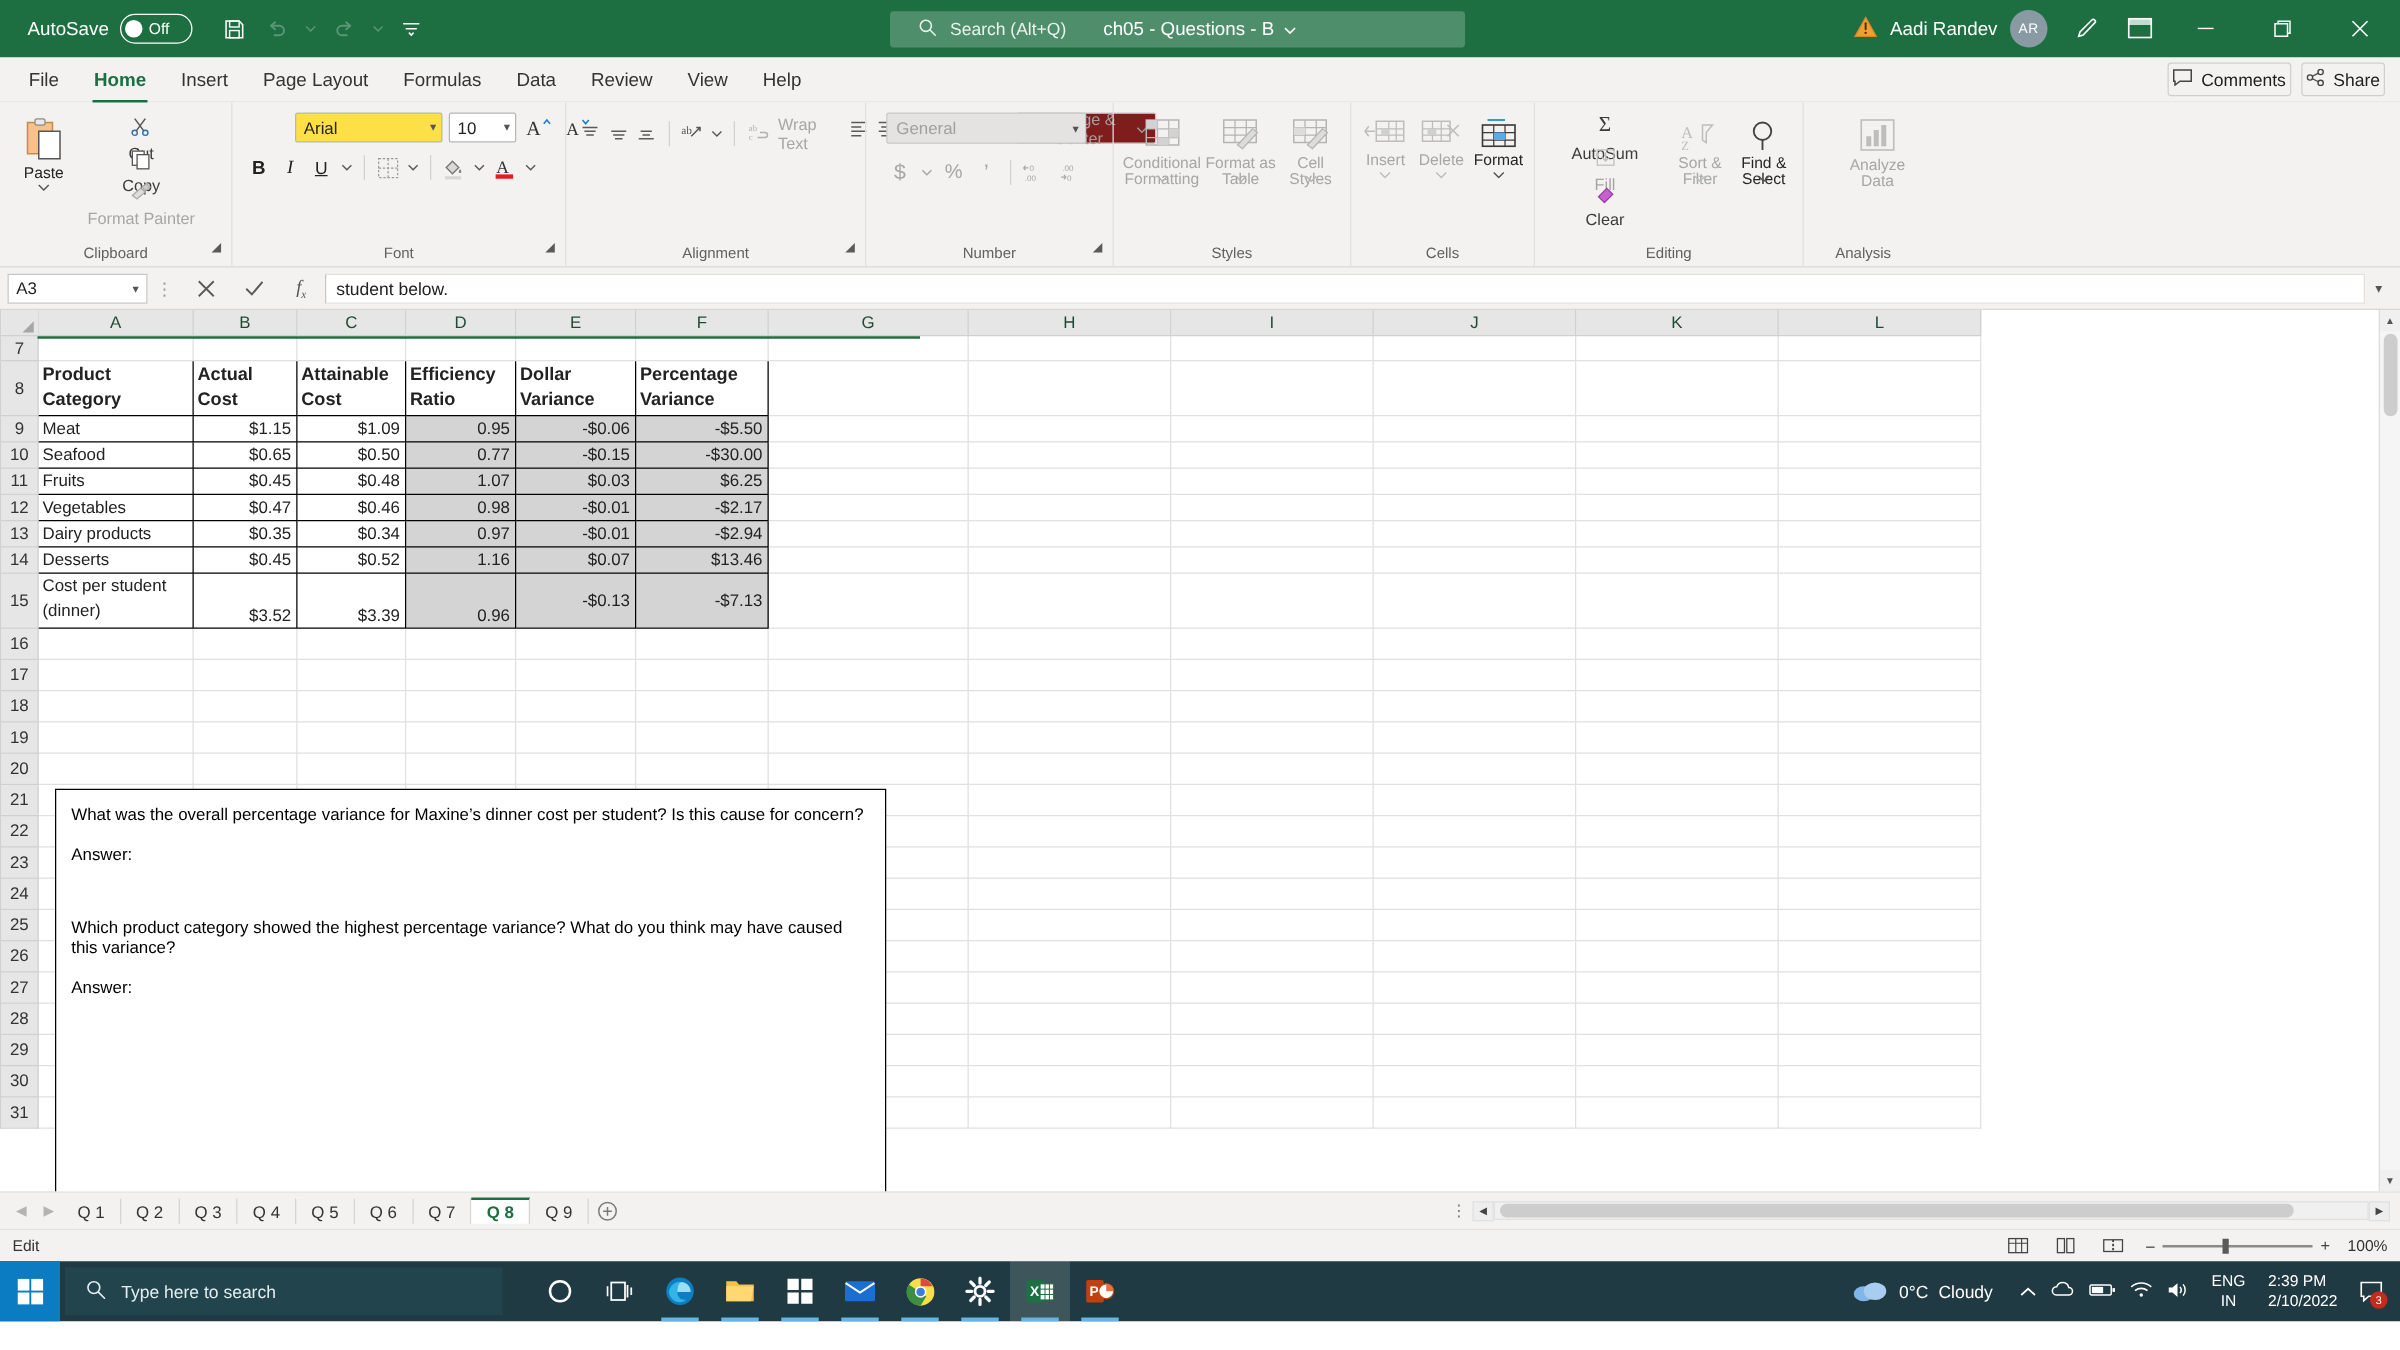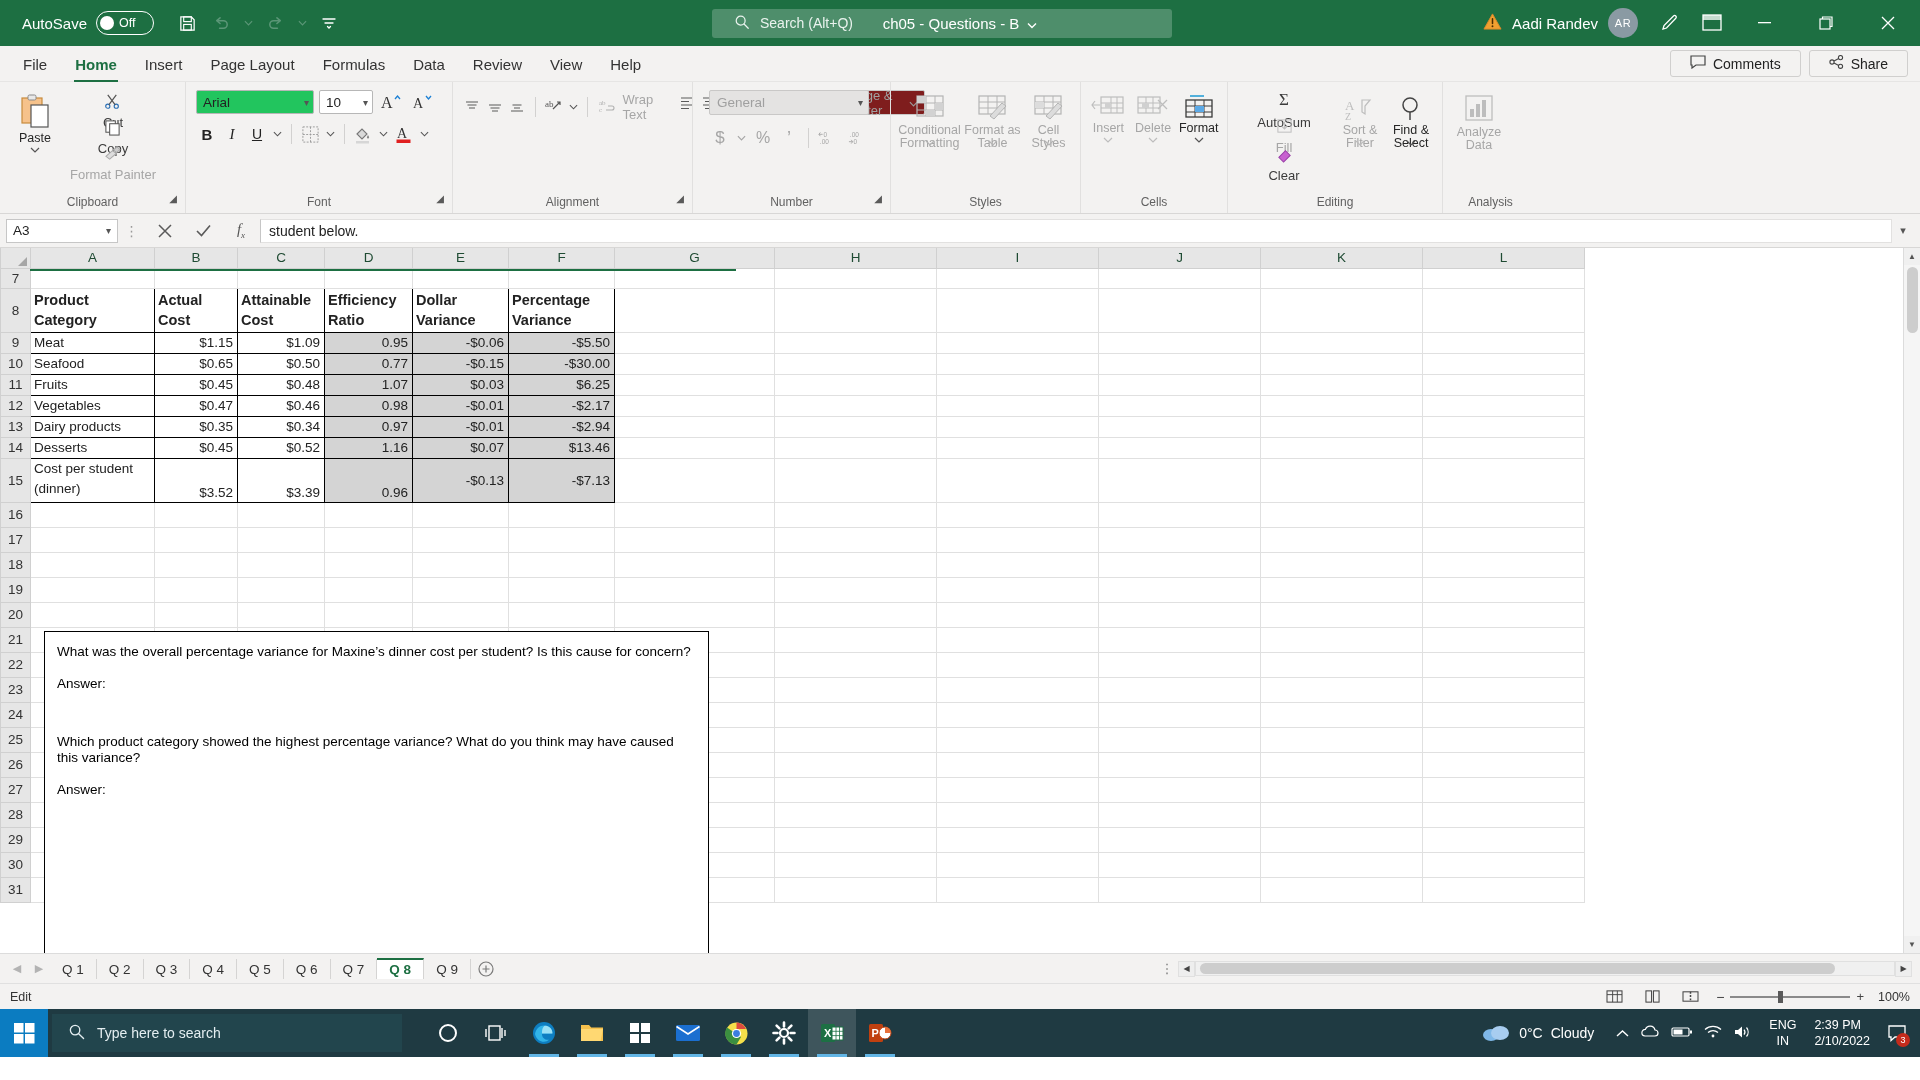--- a/index.html
+++ b/index.html
@@ -55,21 +55,21 @@
     padding:6px 13px 5px; font-size:15px; color:#333; border-radius:3px; cursor:pointer;
     position:relative; white-space:nowrap;
   }
   .rtab.active{ font-weight:bold; color:#1d6f42; }
   .rtab.active::after{
     content:""; position:absolute; left:12px; right:12px; bottom:-5px; height:3px; background:#1d6f42;
   }
   .tabrow-right{ margin-left:auto; display:flex; align-items:center; gap:8px; padding-right:12px;}
   .pillbtn{
     display:flex;align-items:center;gap:7px;border:1px solid #d0cfce;border-radius:3px;
-    padding:4px 19px;font-size:14px;background:#f3f2f1;cursor:pointer;
+    padding:4px 3px;font-size:14px;background:#f3f2f1;cursor:pointer;
   }
   
   .ribbon{
     height:132px; background:#f3f2f1; display:flex; border-bottom:1px solid #d8d7d6;
     position:relative;
   }
   .grp{ position:relative; display:flex; flex-direction:column; height:100%; padding:4px 6px 0;}
   .grp + .grp{ border-left:1px solid #e1e0df; }
   .grp-body{ flex:1; display:flex; align-items:flex-start; padding-top:4px;}
   .grp-label{
@@ -84,22 +84,22 @@
     font-size:12.5px; color:#262626; cursor:pointer; padding-top:4px;
   }
   .bigbtn .cap{ text-align:center; line-height:13px; }
   .bigbtn.dis{ color:#a6a6a6; }
   .smrow{ display:flex; align-items:center; gap:5px; height:26px; font-size:13px; color:#3b3b3b;flex-direction:column;}
   .smrow.dis{ color:#a6a6a6; }
   .smbtn{ display:flex;align-items:center;gap:5px;padding:2px 4px;border-radius:3px;cursor:pointer;}
   .icob{ width:22px;height:22px;display:flex;align-items:center;justify-content:center;
          border-radius:3px;cursor:pointer;}
   .fontname{
-    width:118px;height:24px;border:1px solid #b7b7b7;background:#22c55e;border-radius:2px;
-    display:flex;align-items:center;padding:0 4px 0 6px;font-size:13.5px;
+    width:118px;height:24px;border:1px solid #b7b7b7;background:#fde047;border-radius:2px;
+    display:flex;align-items:center;padding:0 4px 0 6px;font-size:13.5px;margin-left:40px;
   }
   .fontsize{
     width:54px;height:24px;border:1px solid #b7b7b7;background:#fff;border-radius:2px;
     display:flex;align-items:center;padding:0 4px 0 6px;font-size:13.5px;
   }
   .caret{ margin-left:auto; font-size:10px; color:#555; }
   .numfmt{
     width:160px;height:25px;border:1px solid #c9c8c7;background:#e4e3e2;border-radius:2px;
     display:flex;align-items:center;padding:0 5px 0 7px;font-size:13.5px;color:#a0a0a0;
   }
@@ -796,21 +796,21 @@
             </svg>
         </div>
       </div>
     </div>
     <div class="grp-label">
       <span>Editing</span>
     </div>
   </div>
 
   <div class="grp" style="width:96px">
-    <div class="grp-body" style="justify-content:flex-start">
+    <div class="grp-body" style="justify-content:flex-end">
       <div class="bigbtn dis" style="width:60px">
         <svg width="34" height="30" viewBox="0 0 34 30">
             <rect x="4" y="2" width="26" height="24" fill="none" stroke="#bdbdbd" stroke-width="1.3"></rect>
             <rect x="8" y="15" width="4" height="8" fill="#bdbdbd"></rect>
             <rect x="14" y="10" width="4" height="13" fill="#bdbdbd"></rect>
             <rect x="20" y="6" width="4" height="17" fill="#bdbdbd"></rect>
           </svg>
         <span class="cap">Analyze Data</span>
       </div>
     </div>

